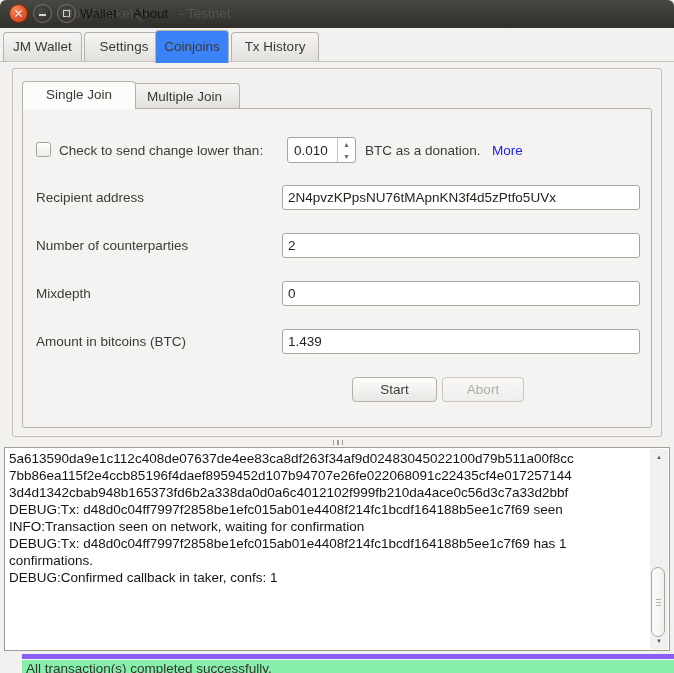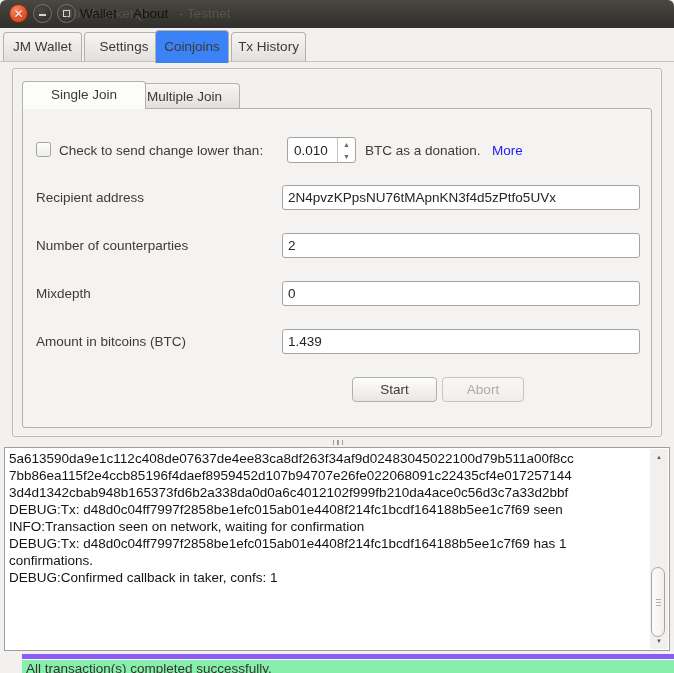--- a/index.html
+++ b/index.html
@@ -39,21 +39,21 @@
   .main-tab.active{top:30px;height:33px;line-height:31px;background:#3b82f6;z-index:3;}
   .pane-line{position:absolute;left:0;top:61px;width:674px;height:1px;background:#c6c3be;}
   
   .groupbox{
     position:absolute;left:12px;top:68px;width:650px;height:369px;box-sizing:border-box;
     border:1px solid #bdbab5;border-radius:3px;
     box-shadow:inset 0 0 0 1px #f9f8f7;
   }
   
   .inner-tab{line-height:25px;}
-  .inner-tab.t0{left:22px;top:81px;width:124px;height:28px;}
+  .inner-tab.t0{left:22px;top:81px;width:114px;height:28px;}
   .inner-tab.active{background:#fcfcfb;z-index:3;line-height:26px;}
   .inner-tab.t1{left:129px;top:83px;width:111px;height:25px;}
   .inner-pane{
     position:absolute;left:22px;top:108px;width:630px;height:320px;box-sizing:border-box;
     border:1px solid #b5b2ac;border-radius:0 3px 3px 3px;background:#f4f3f1;z-index:2;
   }
   
   .checkbox{
     position:absolute;left:36px;top:142px;width:15px;height:15px;box-sizing:border-box;z-index:4;
     border:1px solid #a3a19b;border-radius:2.5px;
@@ -142,21 +142,21 @@
   <span class="ghost-title">JoinMarketQt</span>
   <span class="tb-menu m0">Wallet</span>
   <span class="tb-menu m1">About</span>
   <span class="title-suffix">- Testnet</span>
 </div>
 
 <div>
   <div class="tab main-tab" style="left:3px;width:79px;">JM Wallet</div>
   <div class="tab main-tab" style="left:84px;width:80px;">Settings</div>
   <div class="tab main-tab active" style="left:155px;width:74px;">Coinjoins</div>
-  <div class="tab main-tab" style="left:231px;width:75px;">Tx History</div>
+  <div class="tab main-tab" style="left:231px;width:88px;">Tx History</div>
   <div class="pane-line"></div>
 </div>
 
 <div class="groupbox"></div>
 
 <div class="tab inner-tab t0 active">Single Join</div>
 <div class="tab inner-tab t1">Multiple Join</div>
 <div class="inner-pane"></div>
 
 <div class="checkbox"></div>

